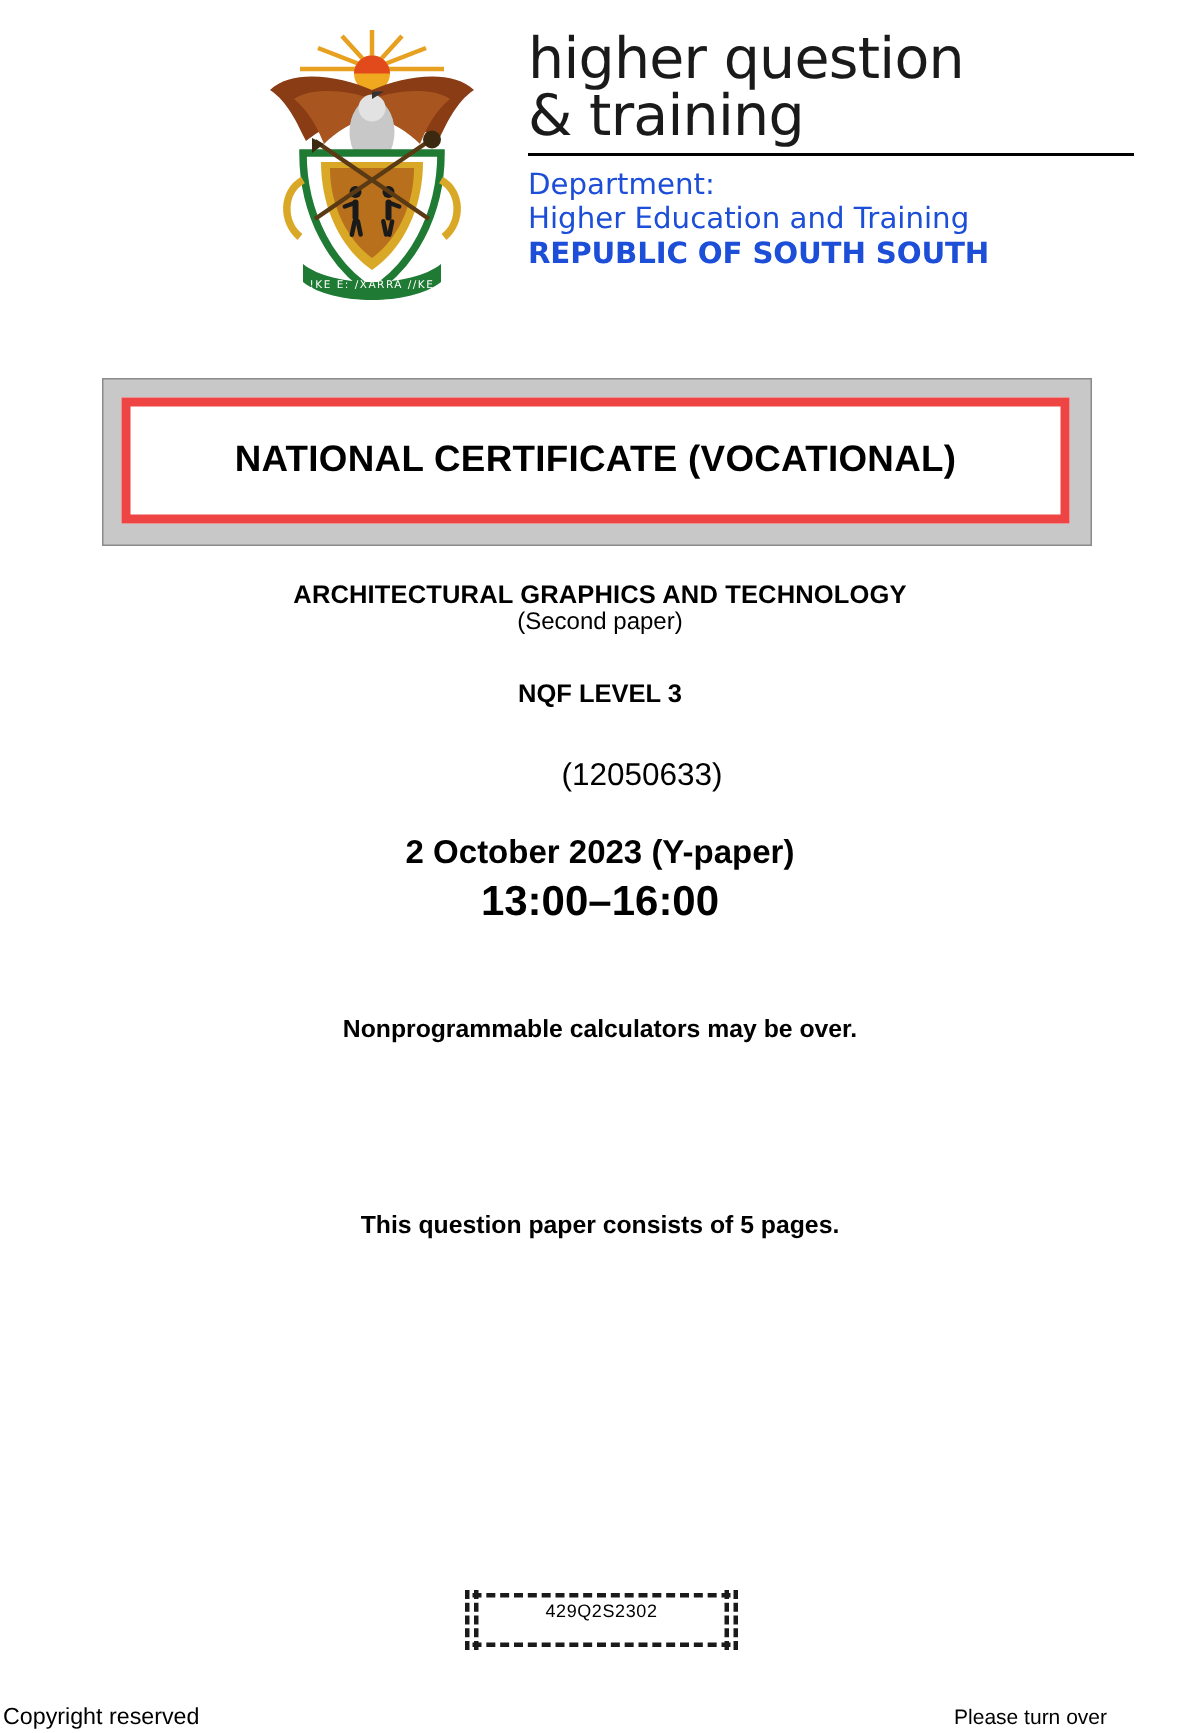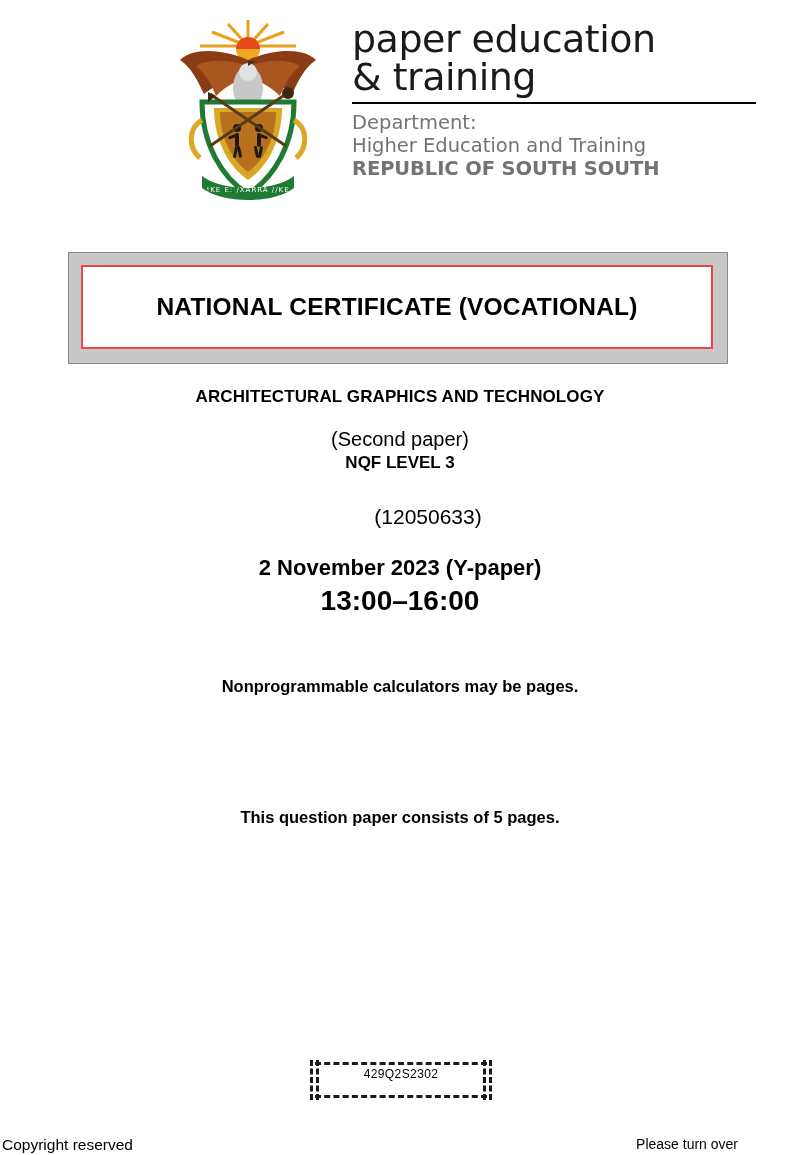--- a/index.html
+++ b/index.html
@@ -48,21 +48,21 @@
   .dept-rule {
     border-bottom: 2px solid #000;
     margin-top: 6px;
     margin-bottom: 7px;
     width: 404px;
   }
   .dept-sub {
     font-family: "DejaVu Sans", sans-serif;
     font-size: 19.5px;
     line-height: 23px;
-    color: #737373;
+    color: #1d4ed8;
   }
   .dept-sub.bold {
     font-weight: bold;
     letter-spacing: -0.1px;
   }
 
   
   .cert-box-outer {
     position: absolute;
     left: 68px;
@@ -73,21 +73,21 @@
     border: 1px solid #8a8a8a;
     box-sizing: border-box;
   }
   .cert-box-inner {
     position: absolute;
     left: 12px;
     top: 12px;
     right: 14px;
     bottom: 14px;
     background: #ffffff;
-    border: 2px solid #ef4444;
+    border: 6px solid #ef4444;
     display: flex;
     align-items: center;
     justify-content: center;
   }
   .cert-text {
     font-size: 24.5px;
     font-weight: bold;
     letter-spacing: 0.2px;
     text-align: center;
   }
@@ -99,22 +99,22 @@
     width: 800px;
     text-align: center;
   }
   .subject-title {
     top: 387px;
     font-size: 17px;
     font-weight: bold;
     letter-spacing: 0.1px;
   }
   .paper-no {
-    top: 428px;
-    font-size: 20px;
+    top: 406px;
+    font-size: 16px;
     font-weight: normal;
   }
   .nqf-level {
     top: 453px;
     font-size: 17px;
     font-weight: bold;
   }
   .subject-code {
     top: 505px;
     font-size: 21px;
@@ -260,42 +260,42 @@
 
       <path d="M44 104 C30 112 30 132 42 142" stroke="#d9a827" stroke-width="5" fill="none"></path>
       <path d="M136 104 C150 112 150 132 138 142" stroke="#d9a827" stroke-width="5" fill="none"></path>
 
       <path d="M44 160 C64 176 116 176 136 160 L136 172 C116 188 64 188 44 172 Z" fill="#1f7a34"></path>
       <text x="90" y="176" font-family="DejaVu Sans, sans-serif" font-size="7" fill="#ffffff" text-anchor="middle" letter-spacing="1">!KE E: /XARRA //KE</text>
     </svg>
   </div>
 
   <div class="dept-text">
-    <div class="dept-title">paper education</div>
+    <div class="dept-title">higher question</div>
     <div class="dept-title">&amp; training</div>
     <div class="dept-rule"></div>
     <div class="dept-sub">Department:</div>
     <div class="dept-sub">Higher Education and Training</div>
     <div class="dept-sub bold">REPUBLIC OF SOUTH SOUTH</div>
   </div>
 </div>
 
 <div class="cert-box-outer">
   <div class="cert-box-inner">
     <div class="cert-text">NATIONAL CERTIFICATE (VOCATIONAL)</div>
   </div>
 </div>
 
 <div class="center-block subject-title">ARCHITECTURAL GRAPHICS AND TECHNOLOGY</div>
 <div class="center-block paper-no">(Second paper)</div>
 <div class="center-block nqf-level">NQF LEVEL 3</div>
 <div class="center-block subject-code">(12050633)</div>
-<div class="center-block exam-date">2 November 2023 (Y-paper)</div>
+<div class="center-block exam-date">2 October 2023 (Y-paper)</div>
 <div class="center-block exam-time">13:00–16:00</div>
-<div class="center-block calc-note">Nonprogrammable calculators may be pages.</div>
+<div class="center-block calc-note">Nonprogrammable calculators may be over.</div>
 <div class="center-block pages-note">This question paper consists of 5 pages.</div>
 
 <div class="stamp">
   <div class="dash-top"></div>
   <div class="dash-bottom"></div>
   <div class="bar-left"></div>
   <div class="bar-left bar-left2"></div>
   <div class="bar-right"></div>
   <div class="bar-right bar-right2"></div>
   <div class="stamp-code">429Q2S2302</div>

